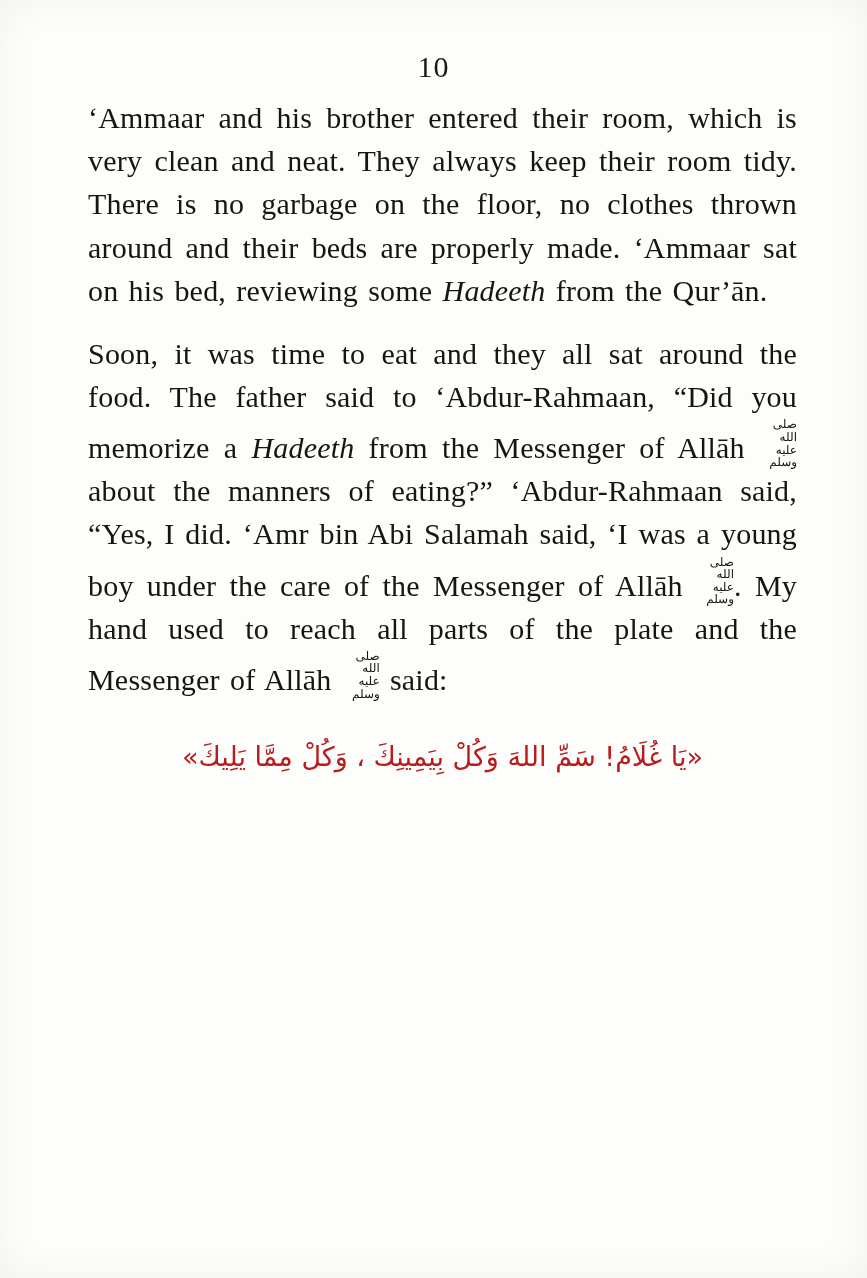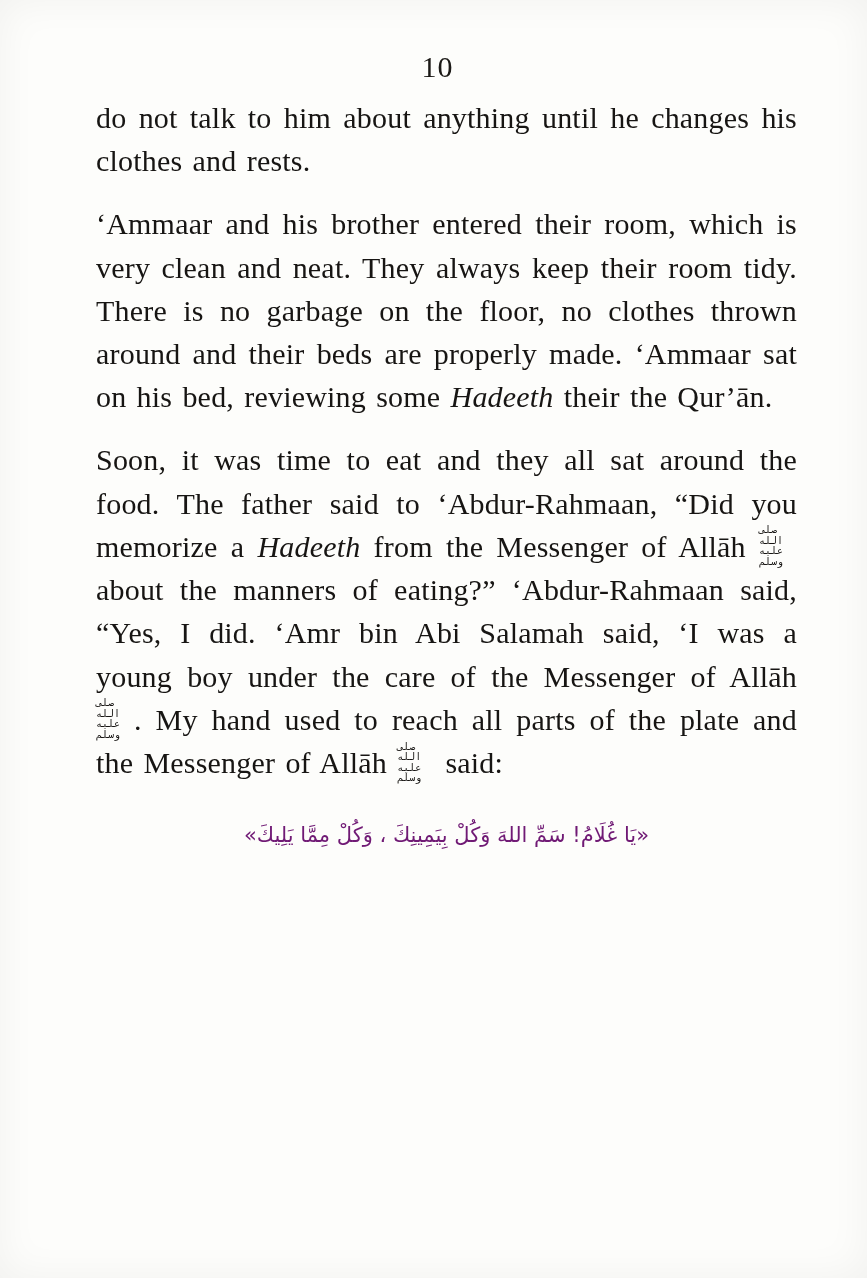--- a/index.html
+++ b/index.html
@@ -12,21 +12,20 @@
   }
   .page {
     position: relative;
     width: 867px;
     height: 1278px;
     background: #fdfdfb;
     box-shadow: inset 0 0 40px rgba(0,0,0,0.05);
     font-family: "Liberation Serif", serif;
     color: #171513;
     box-sizing: border-box;
-    padding-left: 8px;
   }
   .page-number {
     padding-top: 50px;
     text-align: center;
     font-size: 30px;
     letter-spacing: 1px;
     color: #1b1916;
   }
   .content {
     padding: 12px 70px 0 88px;
@@ -43,52 +42,51 @@
     letter-spacing: 0.2px;
     margin-bottom: 20px;
   }
   p.body em {
     font-style: italic;
   }
   p.arabic {
     direction: rtl;
     text-align: center;
     font-family: "DejaVu Sans", sans-serif;
-    font-size: 21px;
+    font-size: 27px;
     line-height: 1.6;
     margin: 34px 0 42px 0;
-    color: #701a75;
+    color: #b91c1c;
   }
   p.translation {
     font-size: 30px;
     line-height: 1.44;
     text-align: justify;
     text-justify: inter-word;
     word-spacing: 3px;
     letter-spacing: 0.2px;
     margin: 0 4px 0 34px;
   }
   .saw {
     display: inline-block;
     width: 38px;
-    font-size: 10px;
+    font-size: 12px;
     line-height: 1.05;
-    font-family: Liberation Mono, monospace;
+    font-family: Liberation Sans, sans-serif;
     direction: rtl;
-    text-align: left;
+    text-align: right;
     vertical-align: -8px;
     letter-spacing: 0;
     word-spacing: 0;
     white-space: normal;
   }
 </style>
 </head>
 <body>
 
 <div class="page">
   <div class="page-number">10</div>
   <div class="content">
-      <p class="body"><span>do not talk to him about anything until he changes his clothes and rests.</span></p>
-      <p class="body"><span>‘Ammaar and his brother entered their room, which is very clean and neat. They always keep their room tidy. There is no garbage on the floor, no clothes thrown around and their beds are properly made. ‘Ammaar sat on his bed, reviewing some </span><em>Hadeeth</em><span> their the Qur’ān.</span></p>
+      <p class="body"><span>‘Ammaar and his brother entered their room, which is very clean and neat. They always keep their room tidy. There is no garbage on the floor, no clothes thrown around and their beds are properly made. ‘Ammaar sat on his bed, reviewing some </span><em>Hadeeth</em><span> from the Qur’ān.</span></p>
       <p class="body"><span>Soon, it was time to eat and they all sat around the food. The father said to ‘Abdur-Rahmaan, “Did you memorize a </span><em>Hadeeth</em><span> from the Messenger of Allāh </span><span class="saw" lang="ar" dir="rtl">صلى الله عليه وسلم</span><span> about the manners of eating?” ‘Abdur-Rahmaan said, “Yes, I did. ‘Amr bin Abi Salamah said, ‘I was a young boy under the care of the Messenger of Allāh </span><span class="saw" lang="ar" dir="rtl">صلى الله عليه وسلم</span><span>. My hand used to reach all parts of the plate and the Messenger of Allāh </span><span class="saw" lang="ar" dir="rtl">صلى الله عليه وسلم</span><span> said:</span></p>
       <p class="arabic" dir="rtl" lang="ar"><span>«يَا غُلَامُ! سَمِّ اللهَ وَكُلْ بِيَمِينِكَ ، وَكُلْ مِمَّا يَلِيكَ»</span></p>
     </div>
 </div>
 
 </body></html>

